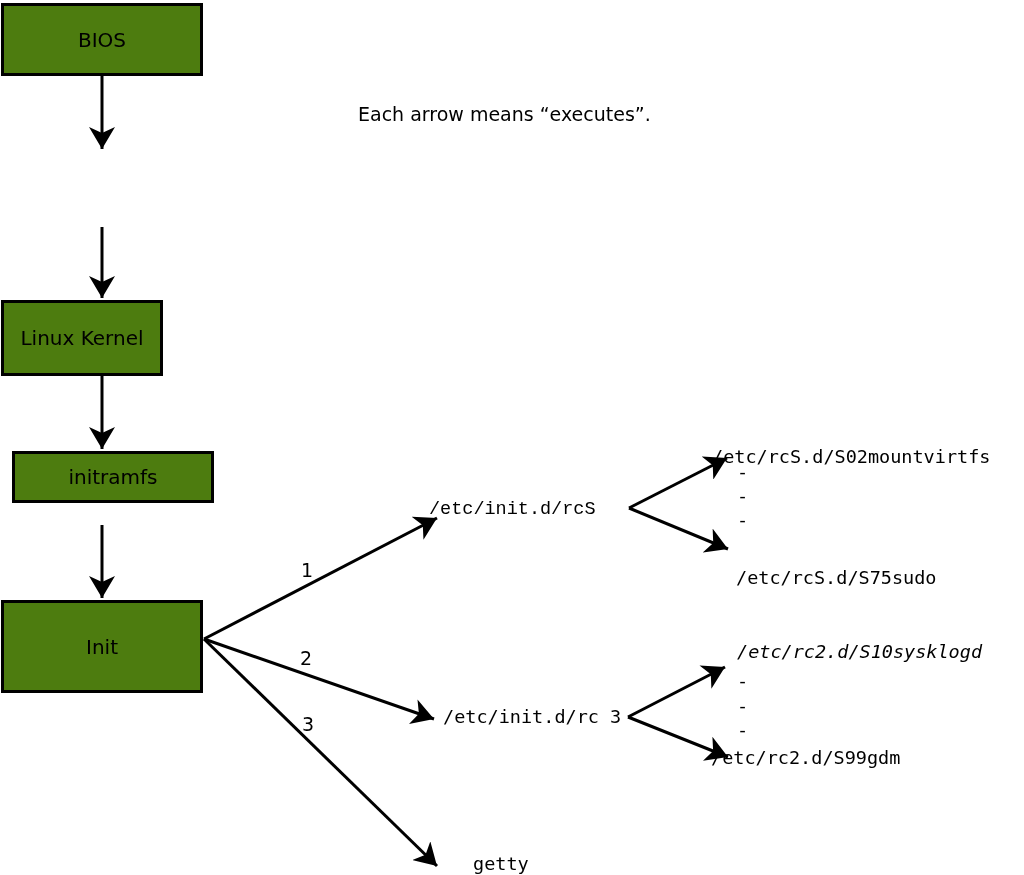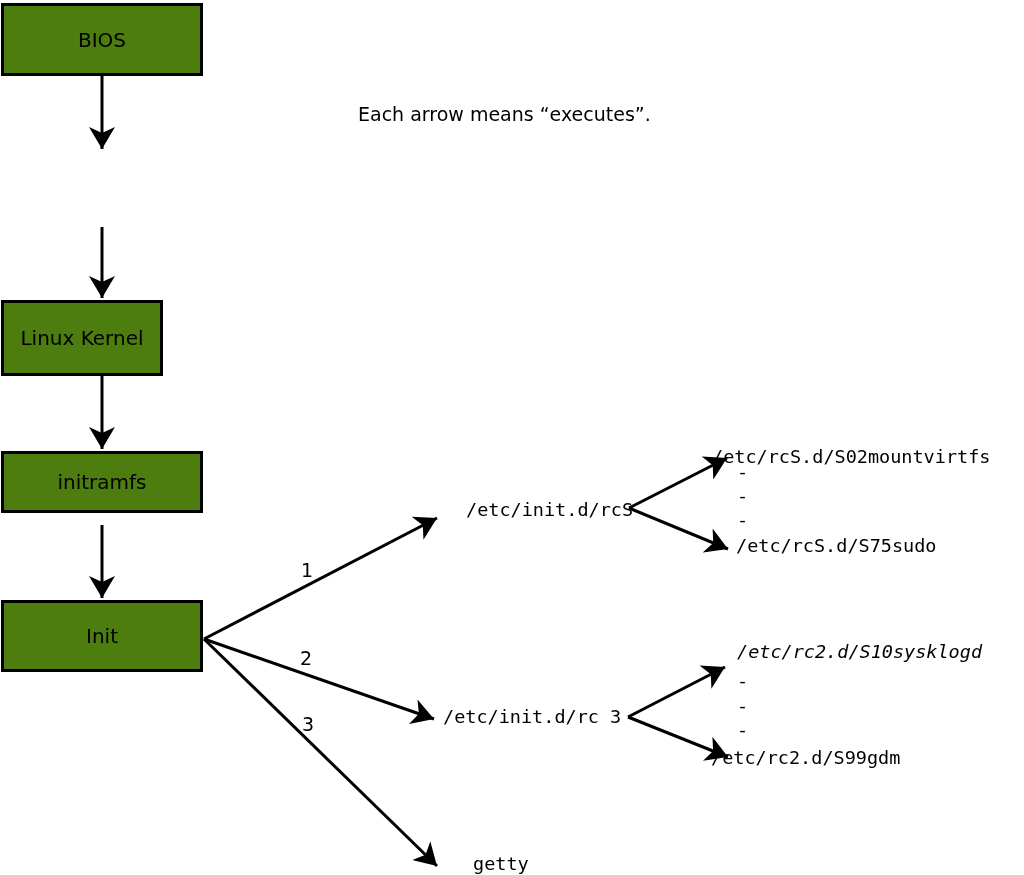--- a/index.html
+++ b/index.html
@@ -90,37 +90,37 @@
   </svg>
 
   <div class="caption" style="left:358px; top:103px;">Each arrow means “executes”.</div>
 
   <div class="node" style="left:1px; top:3px;   width:202px; height:73px;">
     <span>BIOS</span>
   </div>
   <div class="node" style="left:1px; top:300px; width:162px; height:76px;">
     <span>Linux Kernel</span>
   </div>
-  <div class="node" style="left:1px; top:451px; width:202px; height:62px;">
+  <div class="node" style="left:12px; top:451px; width:202px; height:52px;">
     <span>initramfs</span>
   </div>
-  <div class="node" style="left:1px; top:600px; width:202px; height:72px;">
+  <div class="node" style="left:1px; top:600px; width:202px; height:93px;">
     <span>Init</span>
   </div>
 
   <div class="num" style="left:301px; top:559px;">1</div>
   <div class="num" style="left:300px; top:647px;">2</div>
   <div class="num" style="left:302px; top:713px;">3</div>
 
-  <div class="mono" style="left:466px; top:499px;">/etc/init.d/rcS</div>
+  <div class="mono" style="left:429px; top:499px;font-family:Liberation Mono, monospace;">/etc/init.d/rcS</div>
   <div class="mono" style="left:712px; top:433px;margin-top:13px;">/etc/rcS.d/S02mountvirtfs</div>
   <div class="mono" style="left:737px; top:461px;">-</div>
   <div class="mono" style="left:737px; top:485px;">-</div>
   <div class="mono" style="left:737px; top:509px;">-</div>
-  <div class="mono" style="left:736px; top:535px;">/etc/rcS.d/S75sudo</div>
+  <div class="mono" style="left:736px; top:567px;">/etc/rcS.d/S75sudo</div>
 
   <div class="mono" style="left:443px; top:706px;">/etc/init.d/rc 3</div>
   <div class="mono" style="left:737px; top:641px;font-style:italic;">/etc/rc2.d/S10sysklogd</div>
   <div class="mono" style="left:737px; top:670px;">-</div>
   <div class="mono" style="left:737px; top:695px;">-</div>
   <div class="mono" style="left:737px; top:719px;">-</div>
   <div class="mono" style="left:711px; top:747px;">/etc/rc2.d/S99gdm</div>
 
   <div class="mono" style="left:449px; top:853px;margin-left:24px;">getty</div>
 

